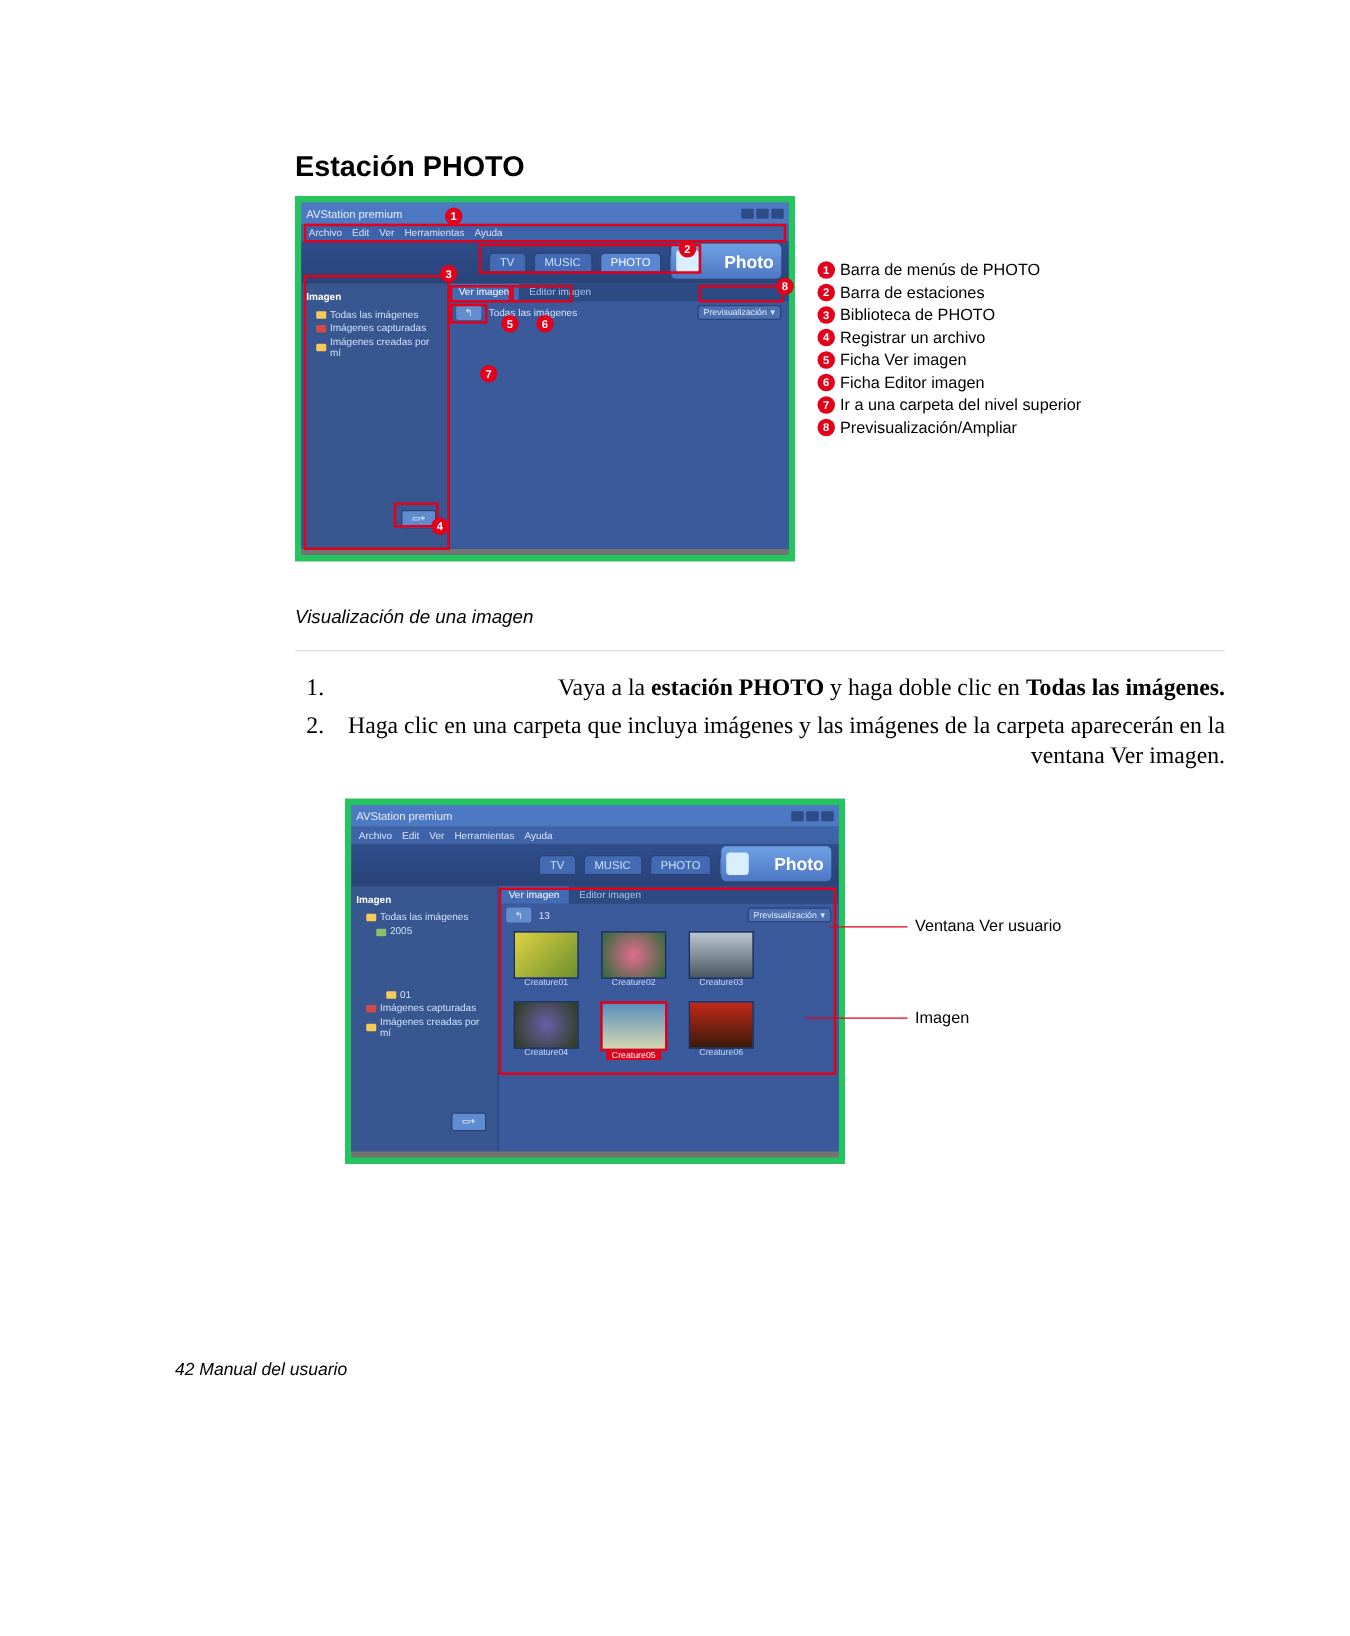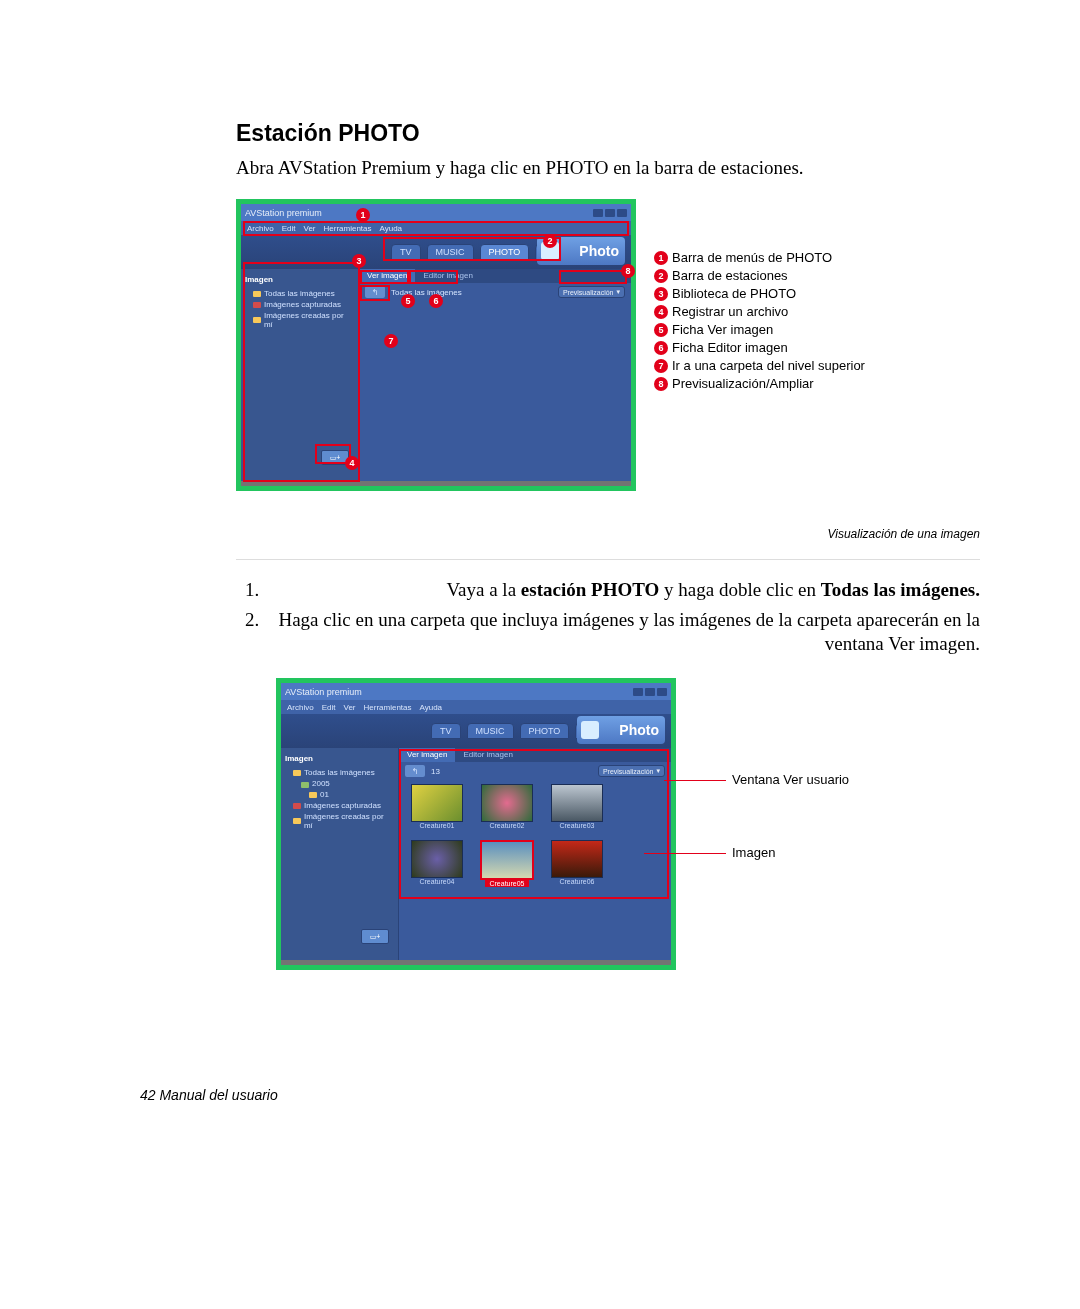--- a/index.html
+++ b/index.html
@@ -214,24 +214,23 @@
     width: 14px; height: 14px; border-radius: 50%;
     background: #e2001a; color:#fff; font-size:9px; font-weight:bold;
     display:flex; align-items:center; justify-content:center;
     flex-shrink:0;
   }
   
   h3.sub {
     font-family: Arial, Helvetica, sans-serif;
     font-style: italic;
     font-weight: normal;
-    font-size: 12px;
+    font-size: 15px;
     margin: 0 0 8px 0;
     color:#000;
-    text-align:right;
   }
   .para-sans {
     font-family: Arial, Helvetica, sans-serif;
     font-size: 17px;
     line-height: 22px;
     margin: 0 0 12px 0;
   }
   .ruler {
     border-top: 1px solid #ddd;
     margin: 18px 0;
@@ -268,21 +267,20 @@
     font-size: 14px;
     color: #000;
   }
 </style>
 </head>
 <body>
 
 <div class="page">
 
   <h2>Estación PHOTO</h2>
-  <p class="intro">Abra AVStation Premium y haga clic en PHOTO en la barra de estaciones.</p>
 
   <div class="fig-row">
     <div class="app" style="height:282px;">
       <div class="app-titlebar">
         <span>AVStation premium</span>
         <div class="winctl">
             <span></span>
             <span></span>
             <span></span>
           </div>
@@ -435,21 +433,21 @@
         <div class="sidebar">
           <div class="hdr">Imagen</div>
           <div class="node">
               <span class="node-ico"></span>
               <span>Todas las imágenes</span>
             </div>
           <div class="node deeper">
               <span class="node-ico" style="background:#8fbf6b;"></span>
               <span>2005</span>
             </div>
-          <div class="node" style="padding-left:24px;">
+          <div class="node" style="padding-left:24px;margin-top:40px;">
               <span class="node-ico" style="background:#f7c85a;"></span>
               <span>01</span>
             </div>
           <div class="node">
               <span class="node-ico" style="background:#d24b4b;"></span>
               <span>Imágenes capturadas</span>
             </div>
           <div class="node">
               <span class="node-ico"></span>
               <span>Imágenes creadas por mí</span>

